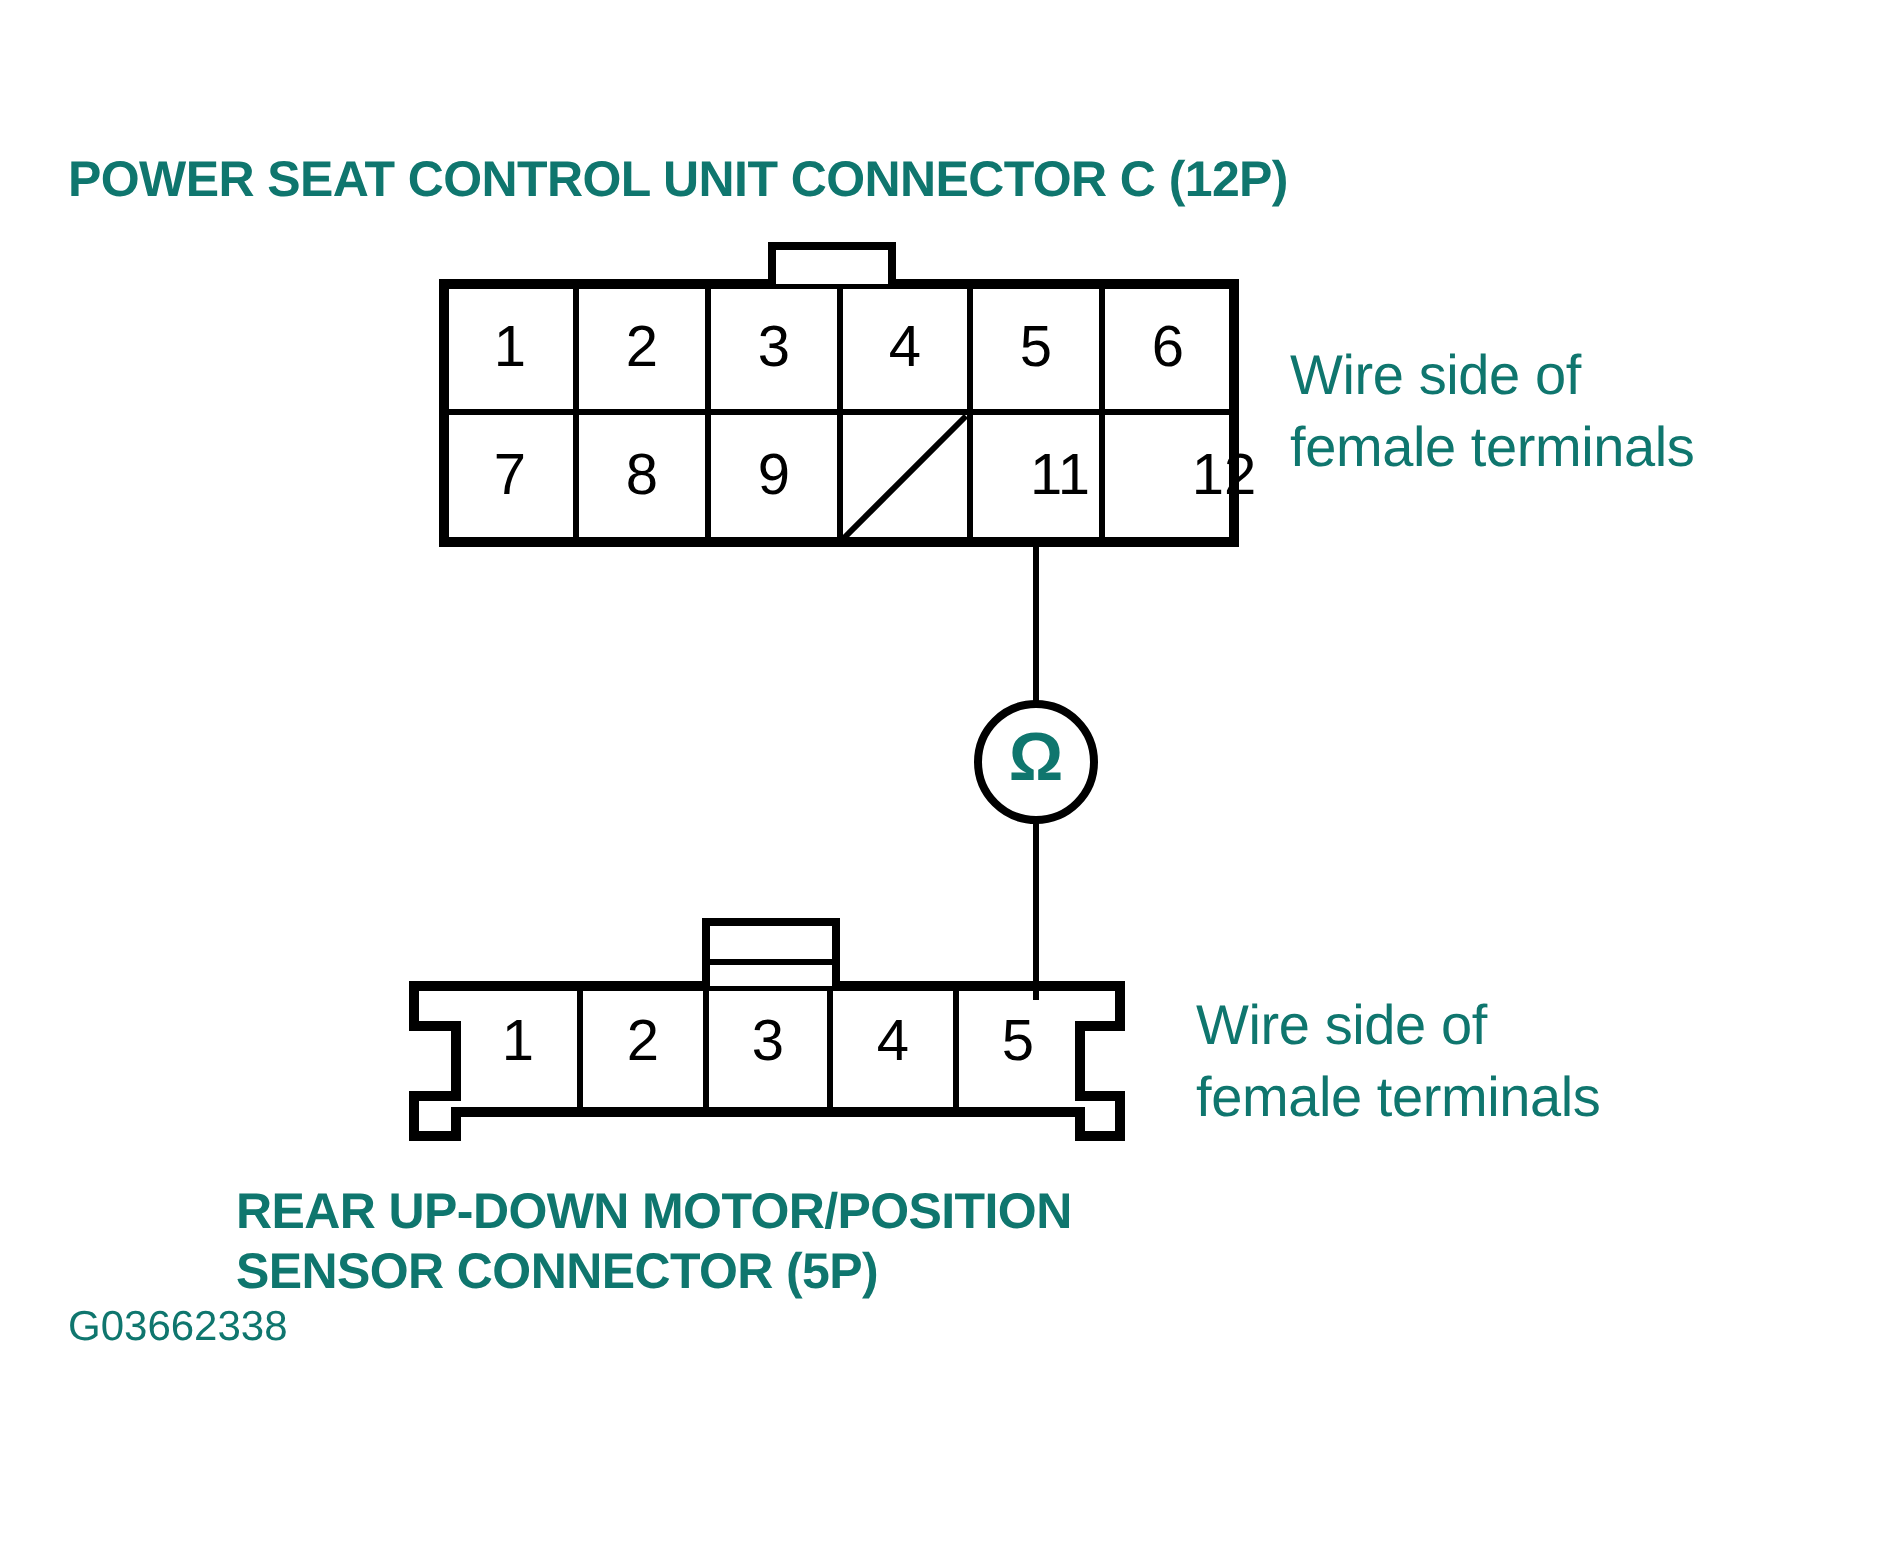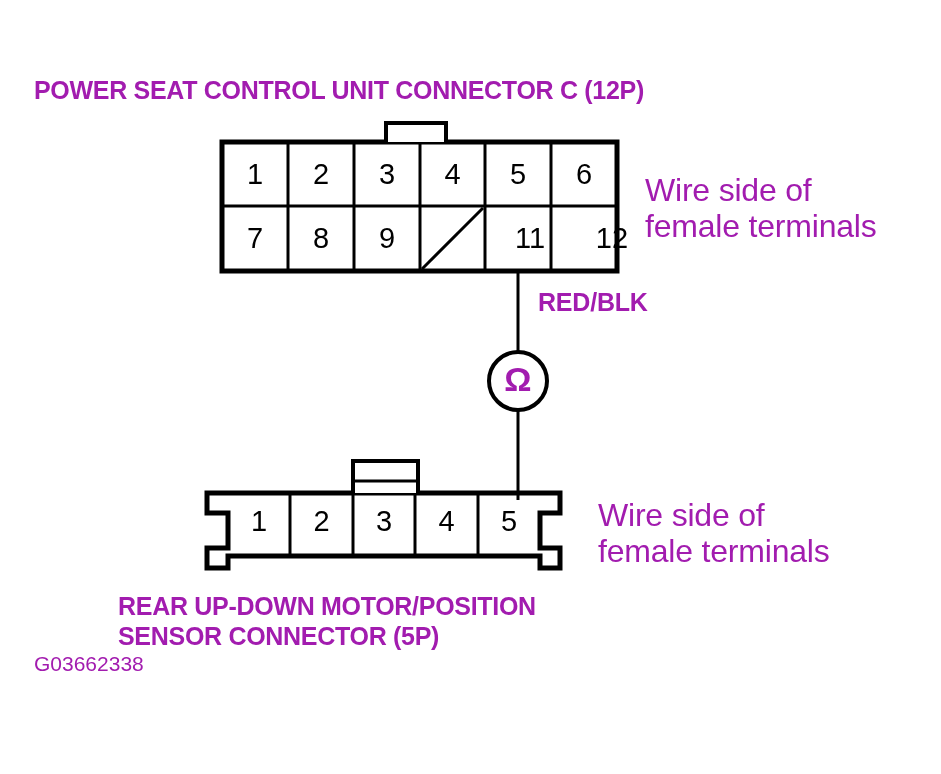--- a/index.html
+++ b/index.html
@@ -14,29 +14,29 @@
   #page {
     position: relative;
     width: 941px;
     height: 774px;
     background: #ffffff;
     overflow: hidden;
   }
   .txt {
     position: absolute;
     white-space: pre;
-    color: #a21caf;
+    color: #0f766e;
   }
   .title-bold {
     font-weight: bold;
     font-size: 25px;
     letter-spacing: -0.3px;
   }
   .label-plain {
-    font-size: 32px;
+    font-size: 28px;
     letter-spacing: -0.2px;
   }
   .wire-label {
     font-weight: bold;
     font-size: 25px;
     letter-spacing: -0.2px;
   }
   .code-label {
     font-size: 21px;
     letter-spacing: 0px;
@@ -137,21 +137,20 @@
   <div class="pin-num" style="left:222px; top:222px; width:66px;">7</div>
   <div class="pin-num" style="left:288px; top:222px; width:66px;">8</div>
   <div class="pin-num" style="left:354px; top:222px; width:66px;">9</div>
   <div class="pin-num" style="left:420px; top:222px; width:65px;"></div>
   <div class="pin-num" style="left:485px; top:222px; width:90px;">11</div>
   <div class="pin-num" style="left:551px; top:222px; width:66px;margin-left:28px;">12</div>
 
   <div class="txt label-plain" style="left:645px; top:172px;">Wire side of</div>
   <div class="txt label-plain" style="left:645px; top:208px;">female terminals</div>
 
-  <div class="txt wire-label" style="left:538px; top:288px;">RED/BLK</div>
 
   <div class="pin-num" style="left:228px; top:505px; width:62px;">1</div>
   <div class="pin-num" style="left:290px; top:505px; width:63px;">2</div>
   <div class="pin-num" style="left:353px; top:505px; width:62px;">3</div>
   <div class="pin-num" style="left:415px; top:505px; width:63px;">4</div>
   <div class="pin-num" style="left:478px; top:505px; width:62px;">5</div>
 
   <div class="txt label-plain" style="left:598px; top:497px;">Wire side of</div>
   <div class="txt label-plain" style="left:598px; top:533px;">female terminals</div>
 

